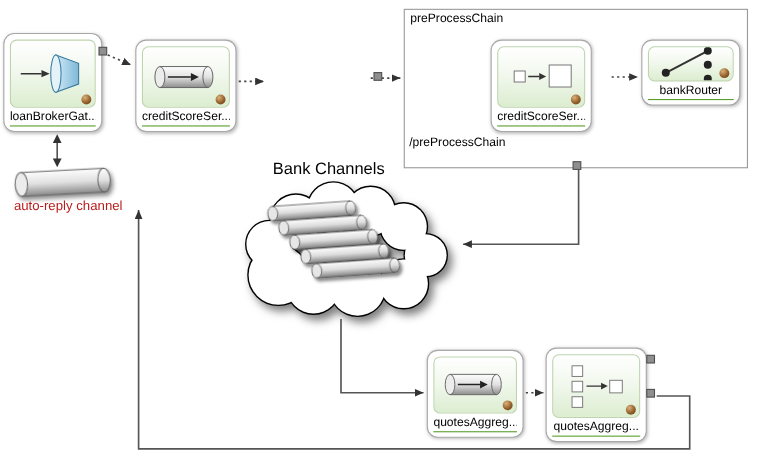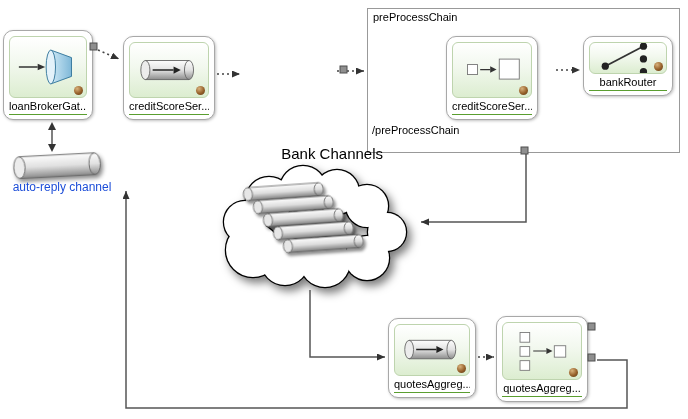--- a/index.html
+++ b/index.html
@@ -24,28 +24,28 @@
     margin:0 5px 4px;border-bottom:1px solid #5a9e2f;white-space:nowrap;overflow:hidden;}
 
   
   .connectors{position:absolute;left:0;top:0;z-index:3;pointer-events:none;}
   .dotted{stroke:#444;stroke-width:1.5;stroke-dasharray:2,3;fill:none;}
   .solid{stroke:#555;stroke-width:1.5;fill:none;}
 
   
   .cloud-wrap{position:absolute;left:215px;top:162px;z-index:2;
     filter:drop-shadow(4px 5px 4px rgba(0,0,0,0.5));}
-  .bank-label{position:absolute;left:248px;top:145px;width:135px;text-align:right;
+  .bank-label{position:absolute;left:248px;top:145px;width:135px;text-align:left;
     font-size:15px;color:#000;z-index:2;}
 
   
   .autoreply-cyl{position:absolute;left:12px;top:150px;z-index:2;transform:rotate(-3deg);
     filter:drop-shadow(2px 3px 2px rgba(0,0,0,0.45));}
   .autoreply-label{position:absolute;left:6px;top:180px;width:112px;text-align:center;
-    font-size:12px;color:#1d4ed8;z-index:2;}
+    font-size:12px;color:#b91c1c;z-index:2;}
 </style>
 </head>
 <body>
 
 <div class="canvas">
 
   <div class="chain-container">
     <div class="chain-title">preProcessChain</div>
     <div class="chain-end">/preProcessChain</div>
   </div>

